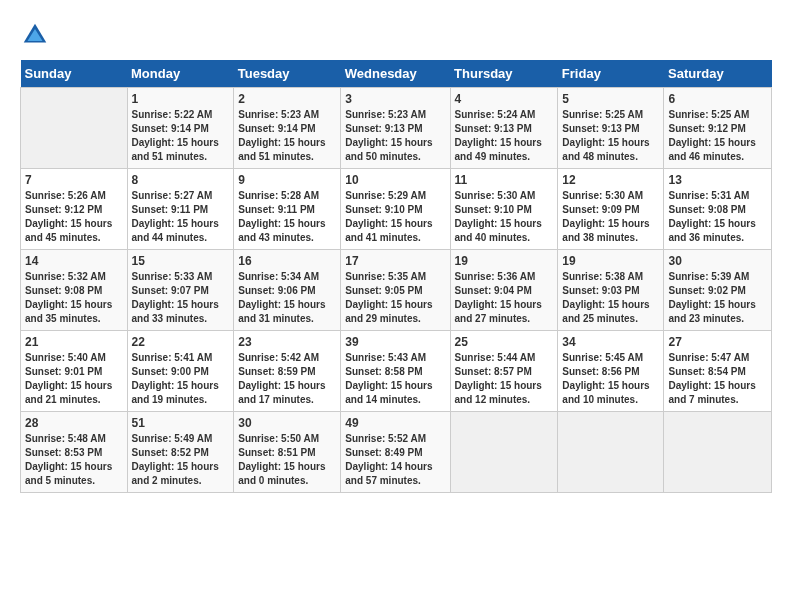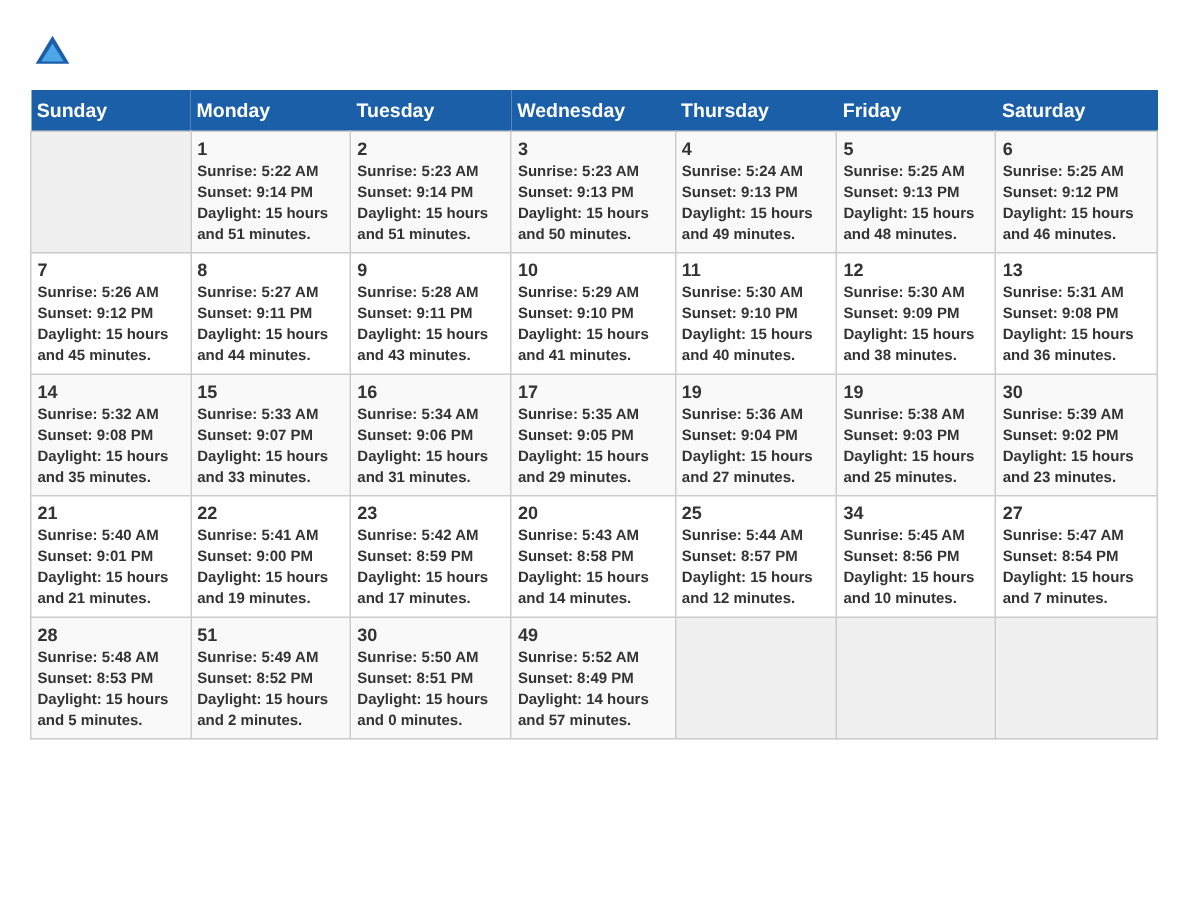--- a/index.html
+++ b/index.html
@@ -223,21 +223,21 @@
         </td>
         <td>
           <div class="day-num">22</div>
           <div class="day-info">Sunrise: 5:41 AM<br>Sunset: 9:00 PM<br>Daylight: 15 hours<br>and 19 minutes.</div>
         </td>
         <td>
           <div class="day-num">23</div>
           <div class="day-info">Sunrise: 5:42 AM<br>Sunset: 8:59 PM<br>Daylight: 15 hours<br>and 17 minutes.</div>
         </td>
         <td>
-          <div class="day-num">20</div>
+          <div class="day-num">39</div>
           <div class="day-info">Sunrise: 5:43 AM<br>Sunset: 8:58 PM<br>Daylight: 15 hours<br>and 14 minutes.</div>
         </td>
         <td>
           <div class="day-num">25</div>
           <div class="day-info">Sunrise: 5:44 AM<br>Sunset: 8:57 PM<br>Daylight: 15 hours<br>and 12 minutes.</div>
         </td>
         <td>
           <div class="day-num">34</div>
           <div class="day-info">Sunrise: 5:45 AM<br>Sunset: 8:56 PM<br>Daylight: 15 hours<br>and 10 minutes.</div>
         </td>

